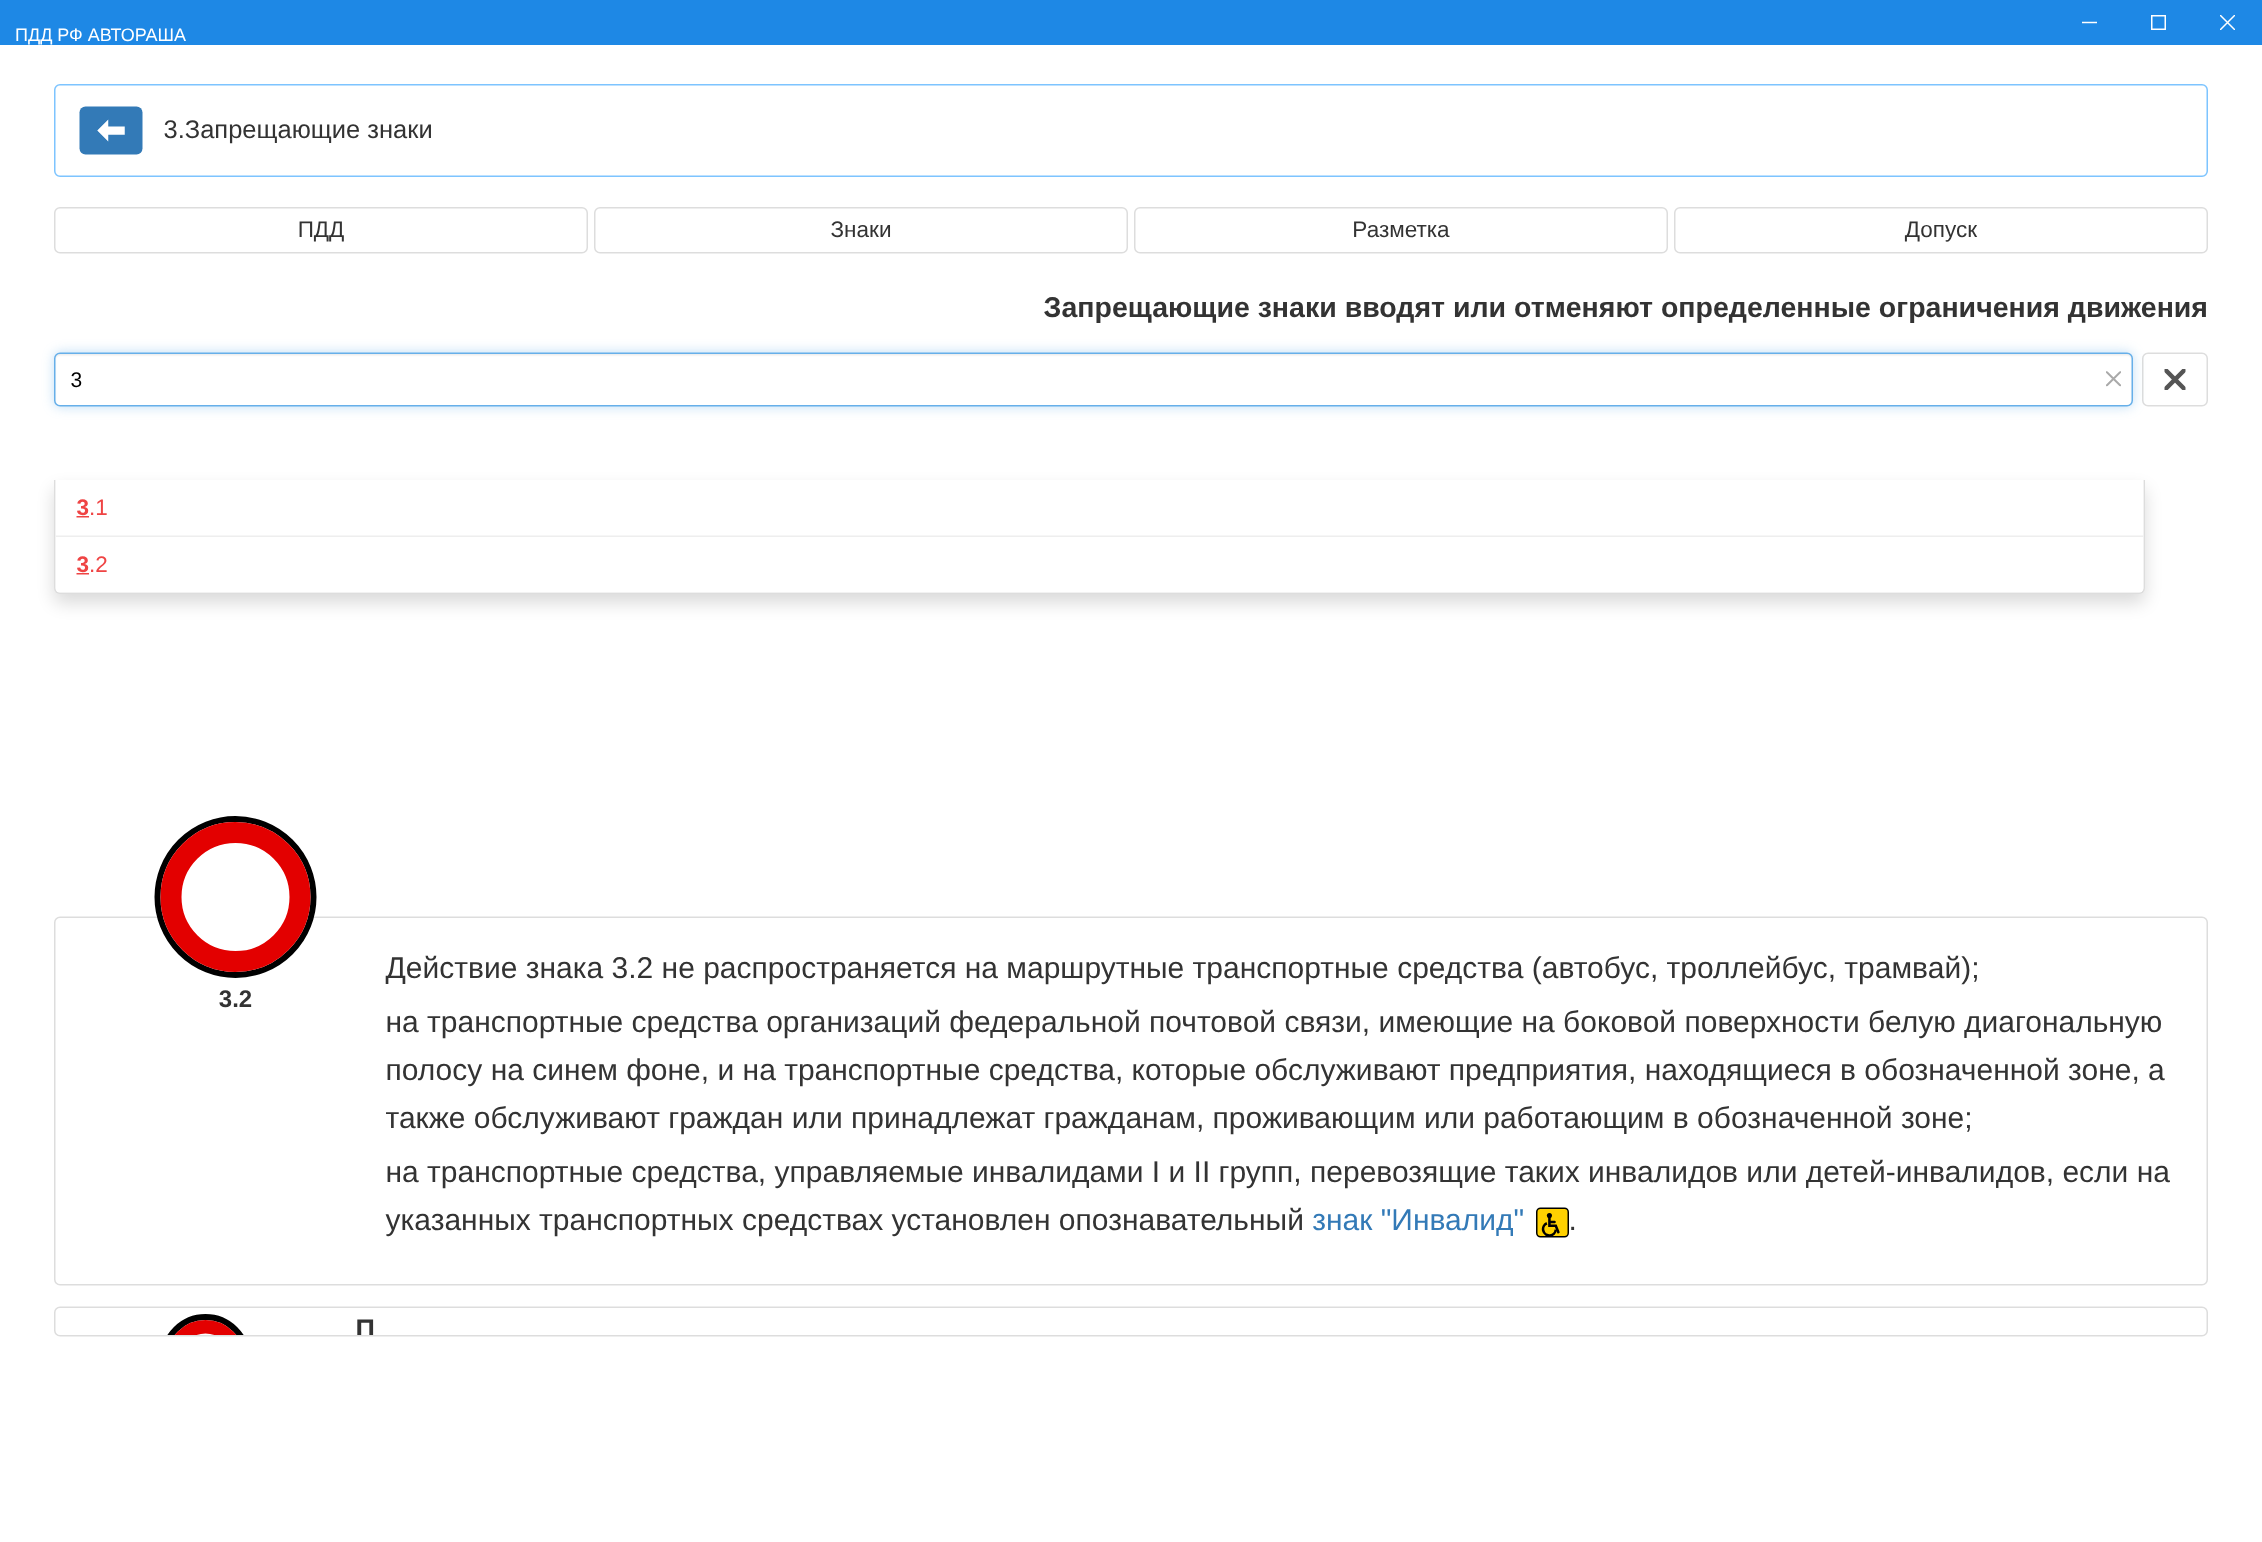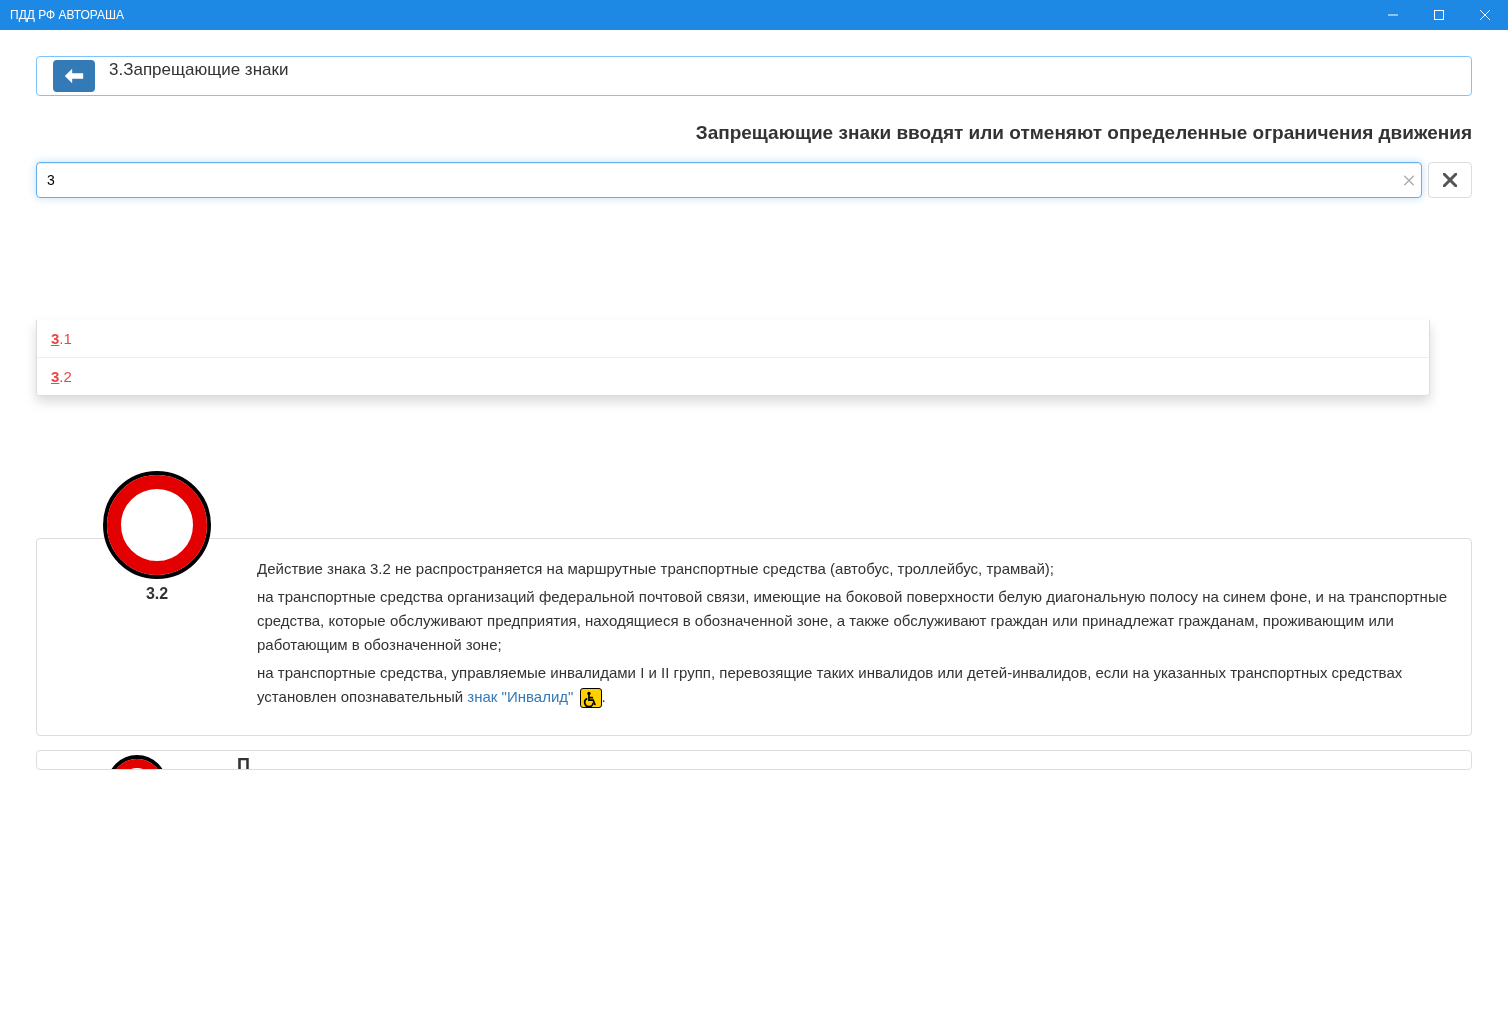--- a/index.html
+++ b/index.html
@@ -10,21 +10,21 @@
     color:#333;
     background:#fff;
     overflow:hidden;
   }
   
   .titlebar {
     height:30px;
     background:#1e88e5;
     color:#fff;
     display:flex;
-    align-items:center;
+    align-items:flex-end;
     justify-content:space-between;
     padding-left:10px;
     font-size:12px;
     user-select:none;
   }
   .titlebar-controls {
     display:flex;
     height:100%;
   }
   .titlebar-btn {
@@ -37,22 +37,23 @@
     cursor:pointer;
   }
   .content-outer {
     position:relative;
     padding: 26px 36px 0 36px;
   }
   
   .header-panel {
     border:1px solid #7dc4ff;
     border-radius:4px;
-    padding:3px 16px;
-    display:flex;
+    padding:14px 16px;
+    display:flex;
+    align-items:center;
     background:#fff;
   }
   .back-btn {
     width:42px;
     height:32px;
     background:#337ab7;
     border-radius:4px;
     display:flex;
     align-items:center;
     justify-content:center;
@@ -167,21 +168,21 @@
     justify-content:center;
   }
   .sign-outer .sign-disc { width:100px; height:100px; border-width:14px; box-shadow:none; }
   .sign-label {
     margin-top:6px;
     font-weight:700;
     font-size:16px;
   }
   .article-text {
     flex:1;
-    font-size:15px;
+    font-size:20px;
     line-height:1.6;
     color:#333;
   }
   .article-text p { margin:0 0 4px 0; }
   .link { color:#337ab7; cursor:pointer; }
   .disabled-badge {
     display:inline-block;
     width:22px;
     height:20px;
     background:#ffd100;
@@ -267,20 +268,26 @@
 
   <div class="header-panel">
     <div class="back-btn">
       <svg viewBox="0 0 24 16">
         <path d="M10 0 L2 8 L10 16 L10 11 L22 11 L22 5 L10 5 Z" fill="#fff"></path>
       </svg>
     </div>
     <div class="header-title">3.Запрещающие знаки</div>
   </div>
 
+  <div class="tabbar">
+    <div class="tab">ПДД</div>
+    <div class="tab">Знаки</div>
+    <div class="tab">Разметка</div>
+    <div class="tab">Допуск</div>
+  </div>
 
   <div class="main-heading">Запрещающие знаки вводят или отменяют определенные ограничения движения</div>
 
   <div class="search-row">
     <div class="search-cell">
       <input class="search-input" type="text" value="3" style="">
       <span class="input-clear">
         <svg width="10" height="10" viewBox="0 0 10 10">
             <path d="M0 0 L10 10 M10 0 L0 10" stroke="#aaa" stroke-width="1.3"></path>
           </svg>

